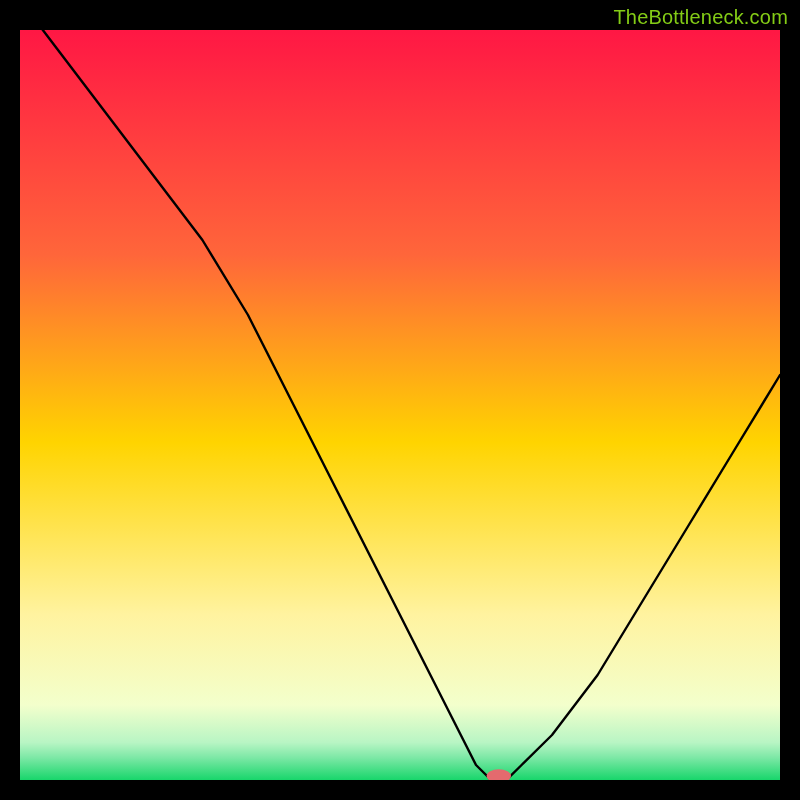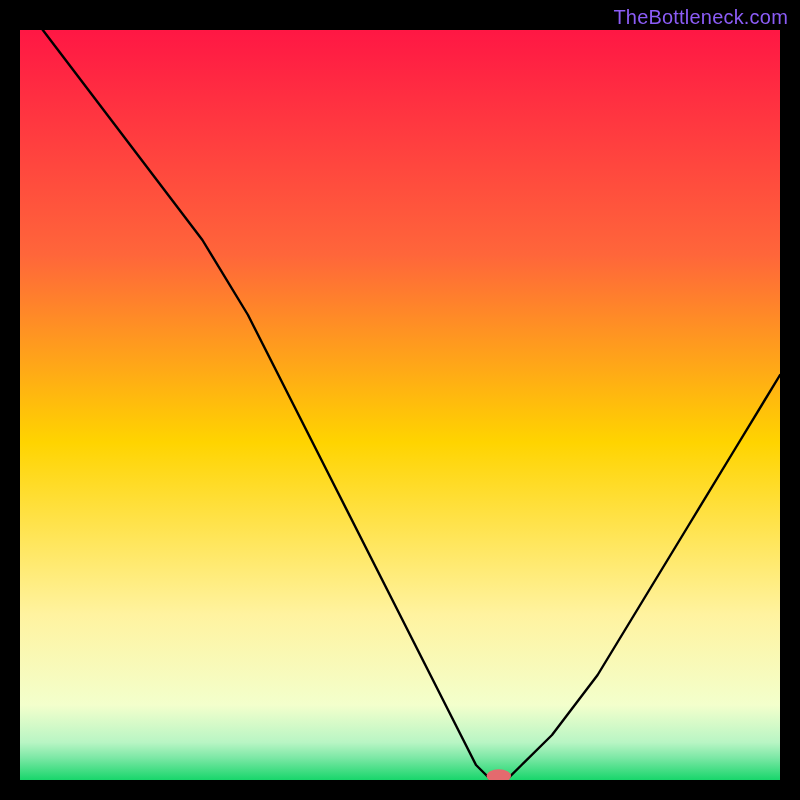--- a/index.html
+++ b/index.html
@@ -24,21 +24,21 @@
     top: 30px;
     left: 20px;
     width: 760px;
     height: 750px;
     
   }
   .watermark {
     position: absolute;
     top: 6px;
     right: 12px;
-    color: #8b5cf6;
+    color: #84cc16;
     font-size: 20px;
     font-weight: 500;
     letter-spacing: 0.2px;
   }
   svg {
     display: block;
   }
 </style>
 </head>
 <body>

